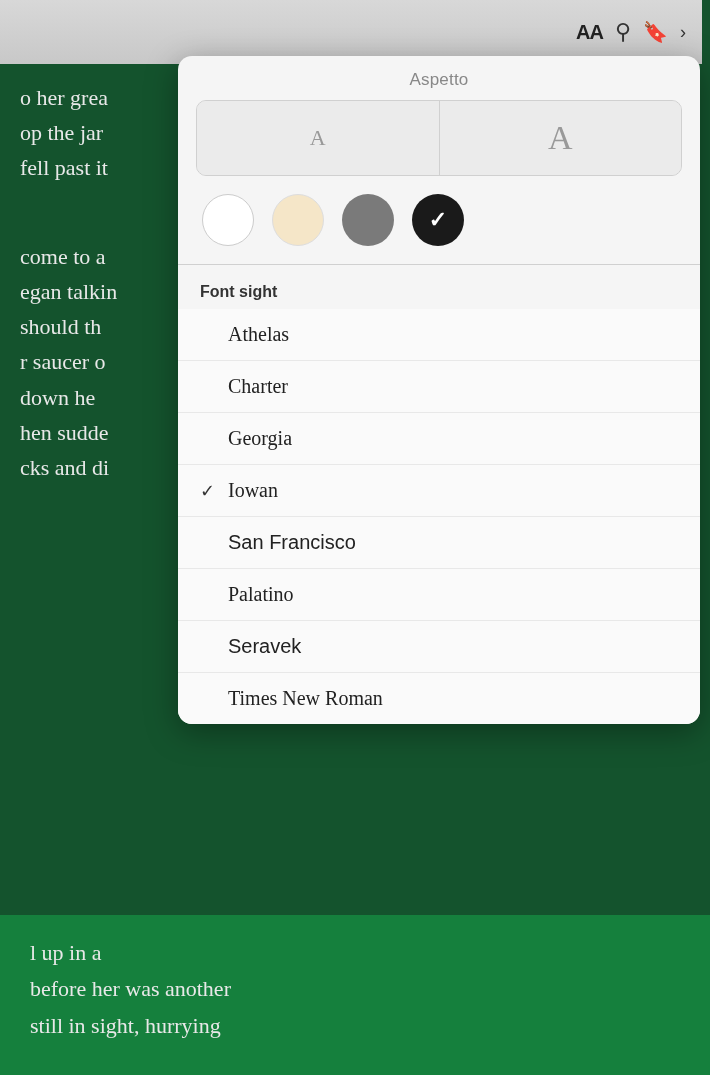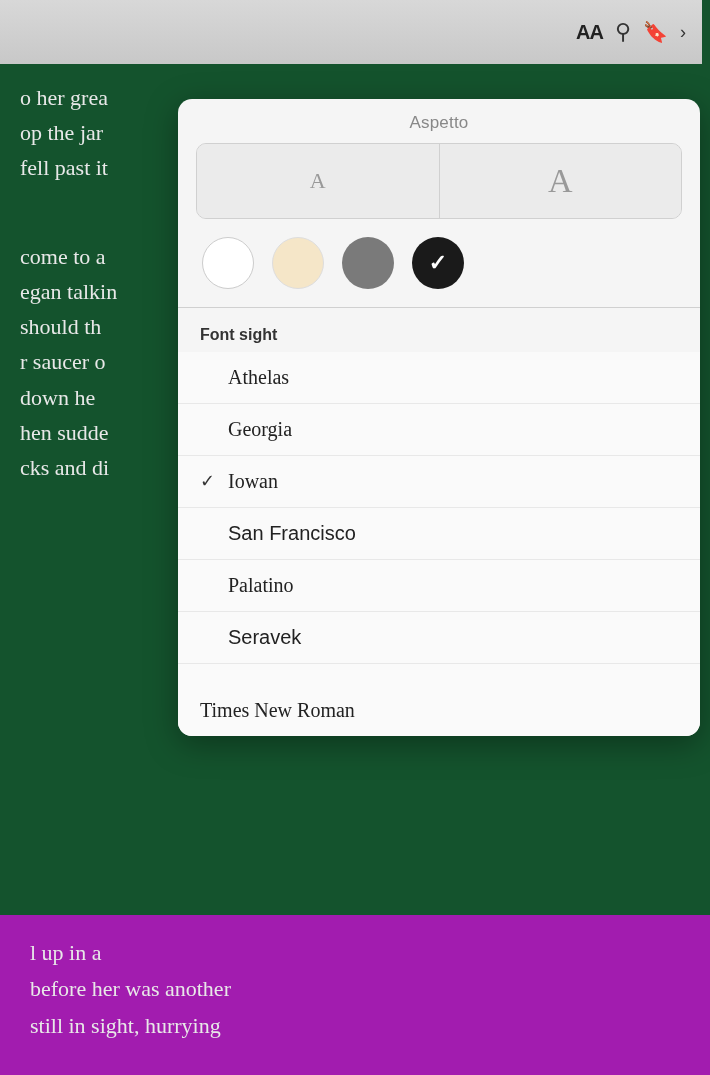--- a/index.html
+++ b/index.html
@@ -59,21 +59,20 @@
     
     .popup {
       position: absolute;
       top: 56px;
       left: 178px;
       right: 10px;
       background: #f5f5f5;
       border-radius: 14px;
       box-shadow: 0 8px 32px rgba(0,0,0,0.35);
       overflow: hidden;
-      margin-top: 43px;
     }
 
     
     .popup::before {
       content: '';
       position: absolute;
       top: -14px;
       right: 68px;
       width: 0;
       height: 0;
@@ -187,20 +186,21 @@
       padding: 10px 22px 8px;
     }
 
     .font-list {
       list-style: none;
       background: #fafafa;
     }
 
     .font-item {
       display: flex;
+      align-items: center;
       padding: 14px 22px;
       cursor: pointer;
       font-size: 20px;
       color: #222;
       border-bottom: 0.5px solid #e8e8e8;
       position: relative;
     }
 
     .font-item:last-child {
       border-bottom: none;
@@ -220,21 +220,21 @@
     .font-name {
       flex: 1;
     }
 
     
     .bottom-text {
       position: absolute;
       bottom: 0;
       left: 0;
       right: 0;
-      background: #a21caf;
+      background: #15803d;
       color: #e8e8e8;
       font-family: 'Iowan Old Style', Georgia, serif;
       font-size: 22px;
       line-height: 1.65;
       padding: 20px 30px;
       height: 160px;
     }
   </style>
 </head>
 <body>
@@ -275,41 +275,45 @@
 
   <div class="divider"></div>
 
   <div class="font-section-title">Font sight</div>
 
   <ul class="font-list">
     <li class="font-item" style="font-family: 'Athelas', Georgia, serif;">
       <span class="check-indicator">&nbsp;</span>
       <span class="font-name">Athelas</span>
     </li>
+    <li class="font-item" style="font-family: 'Charter', Georgia, serif;">
+      <span class="check-indicator">&nbsp;</span>
+      <span class="font-name">Charter</span>
+    </li>
     <li class="font-item" style="font-family: Georgia, serif;">
       <span class="check-indicator">&nbsp;</span>
       <span class="font-name">Georgia</span>
     </li>
     <li class="font-item selected" style="font-family: 'Iowan Old Style', Georgia, serif;">
       <span class="check-indicator">✓</span>
       <span class="font-name">Iowan</span>
     </li>
     <li class="font-item" style="font-family: -apple-system, sans-serif;">
       <span class="check-indicator">&nbsp;</span>
       <span class="font-name">San Francisco</span>
     </li>
     <li class="font-item" style="font-family: Palatino, 'Palatino Linotype', serif;">
       <span class="check-indicator">&nbsp;</span>
       <span class="font-name">Palatino</span>
     </li>
     <li class="font-item" style="font-family: 'Seravek', sans-serif;">
       <span class="check-indicator">&nbsp;</span>
       <span class="font-name">Seravek</span>
     </li>
-    <li class="font-item" style="font-family: 'Times New Roman', Times, serif; flex-direction: column;">
+    <li class="font-item" style="font-family: 'Times New Roman', Times, serif;">
       <span class="check-indicator">&nbsp;</span>
       <span class="font-name">Times New Roman</span>
     </li>
   </ul>
 
 </div>
 
 <div class="bottom-text">
   <p>l up in a</p>
   <p>before her was another</p>

